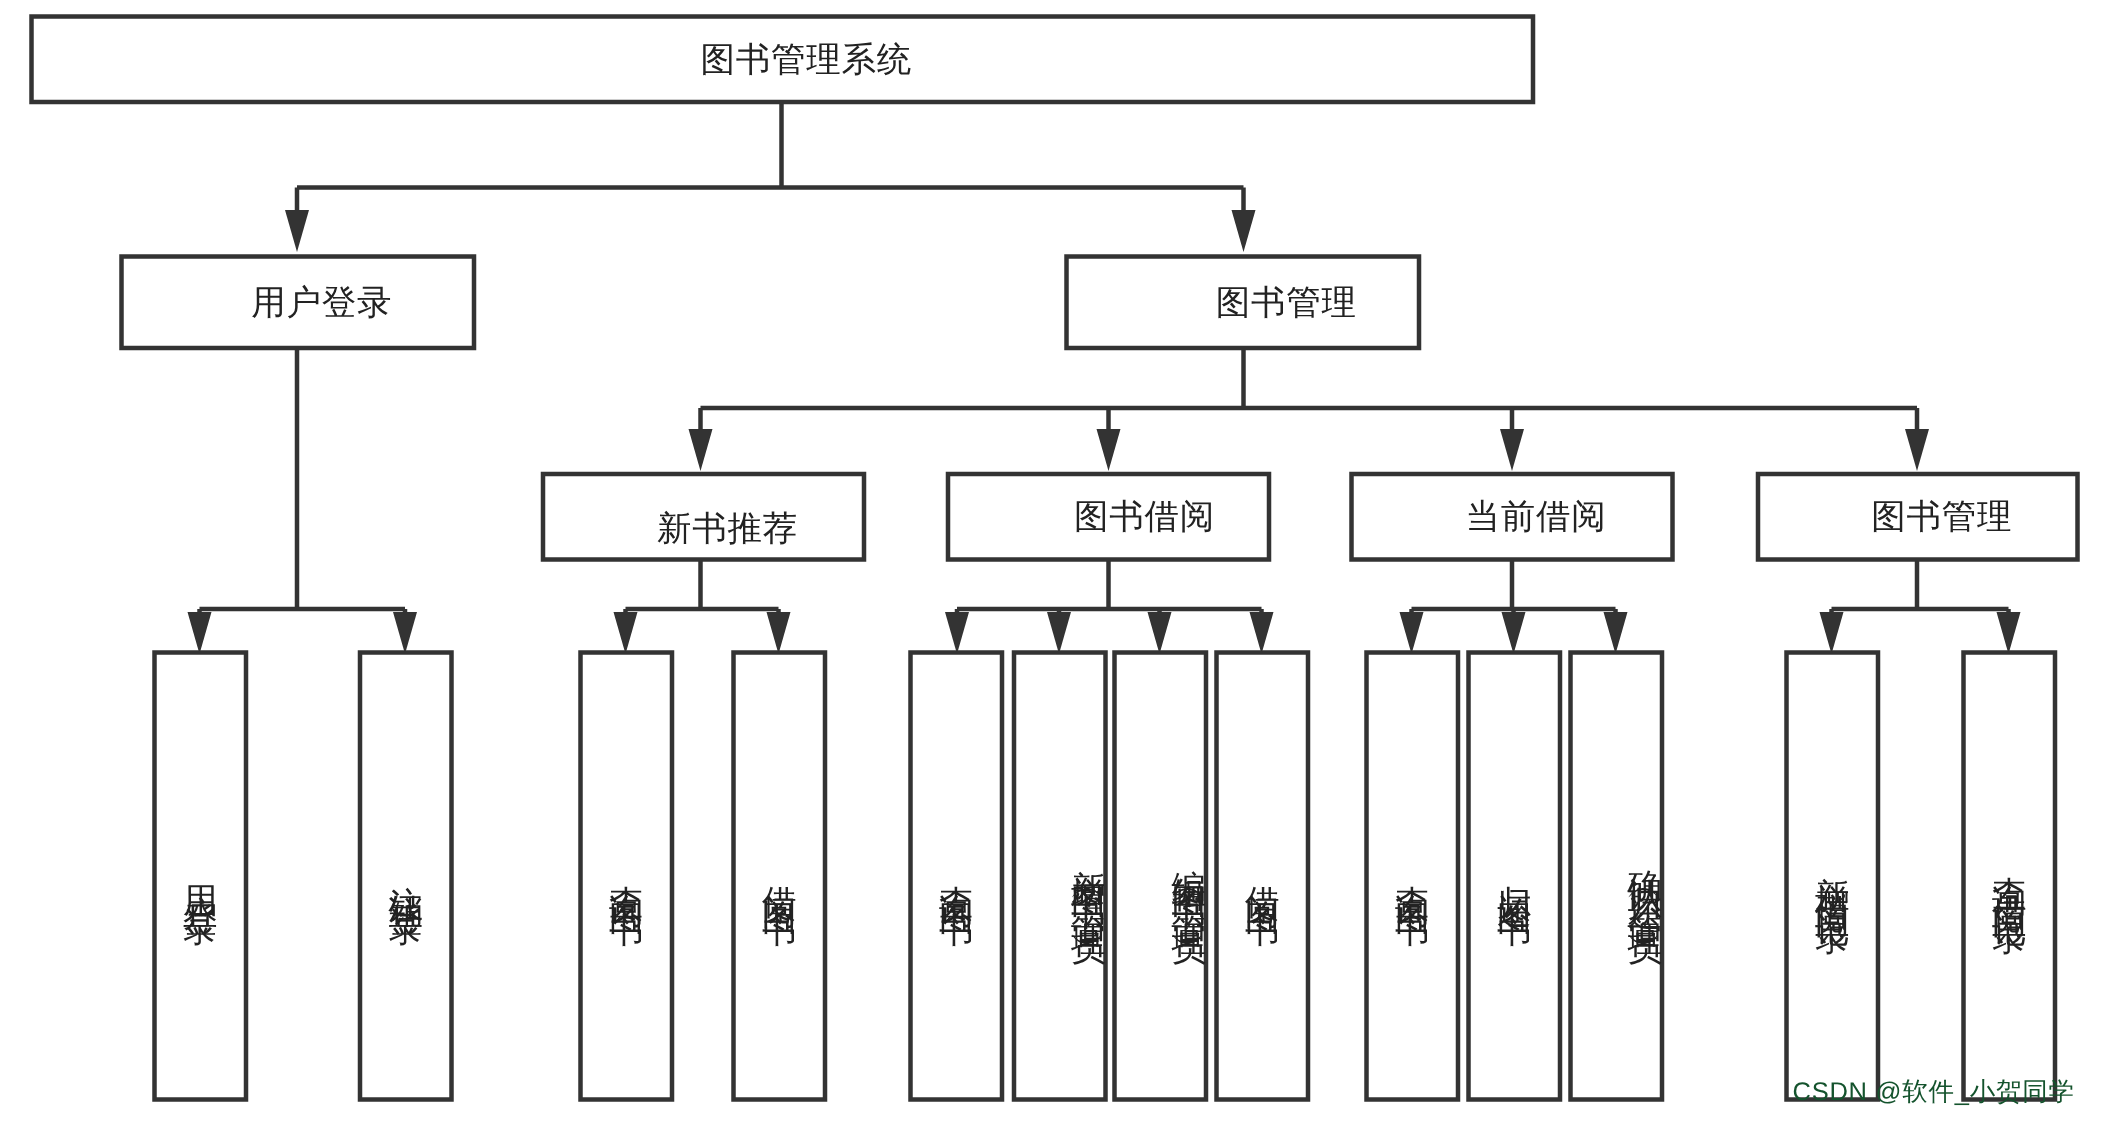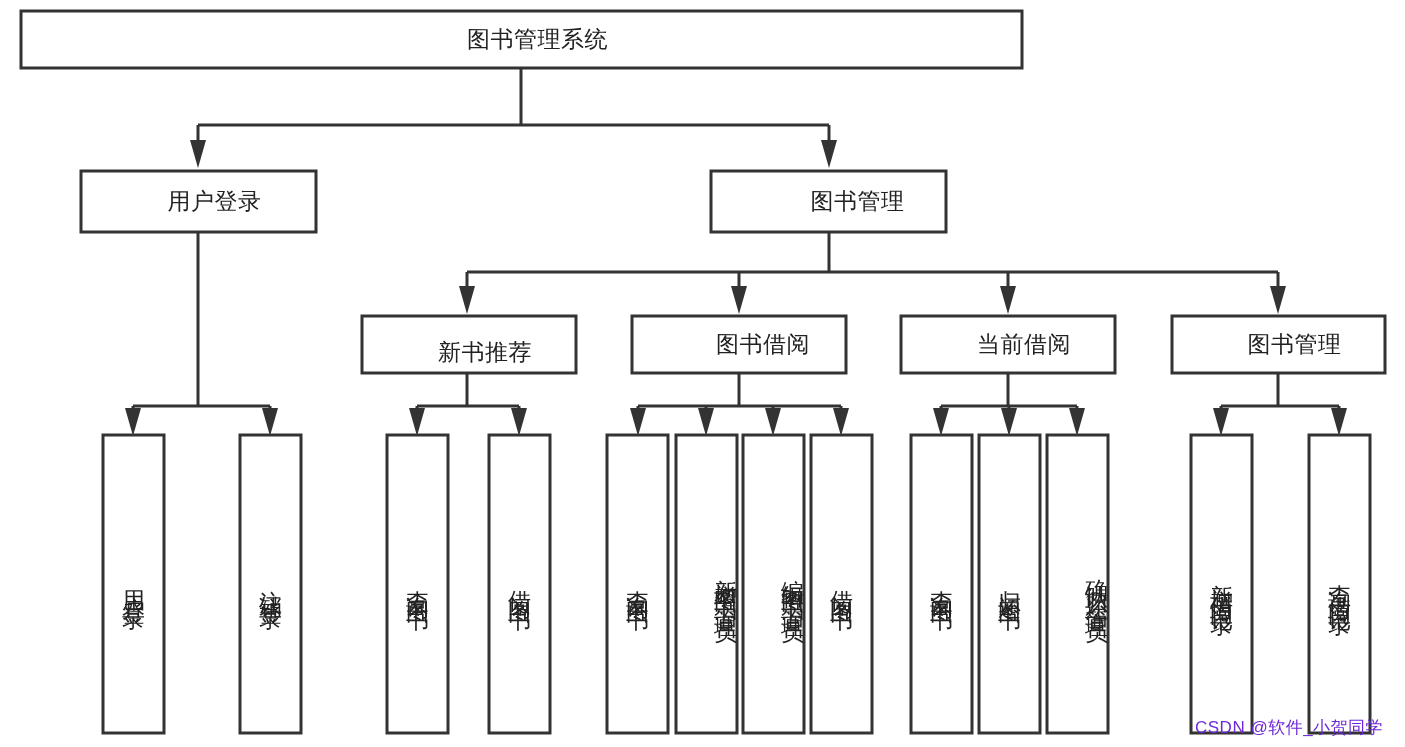--- a/index.html
+++ b/index.html
@@ -59,21 +59,21 @@
   .node-label.vertical {
     writing-mode: vertical-rl;
     text-orientation: upright;
     font-size: 23px;
     letter-spacing: 6px;
     line-height: 1;
     text-align: center;
   }
   .watermark {
     position: absolute;
-    color: #6d28d9;
+    color: #14532d;
     font-size: 17px;
     font-family: "Liberation Sans", "DejaVu Sans", sans-serif;
     white-space: nowrap;
     letter-spacing: 0.5px;
   }
 </style>
 </head>
 <body>
 
 <div id="diagram-root">

